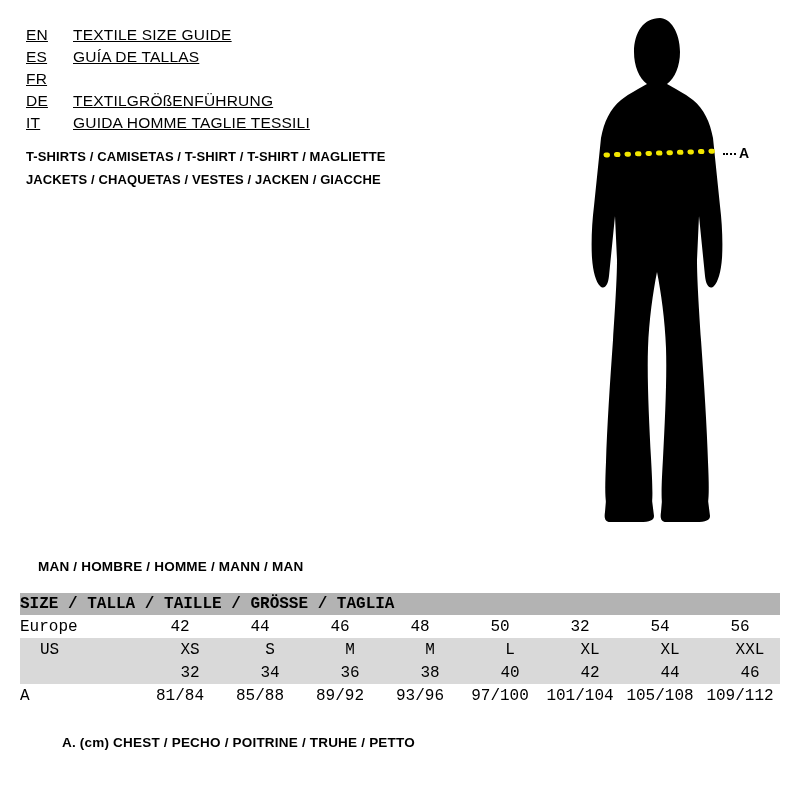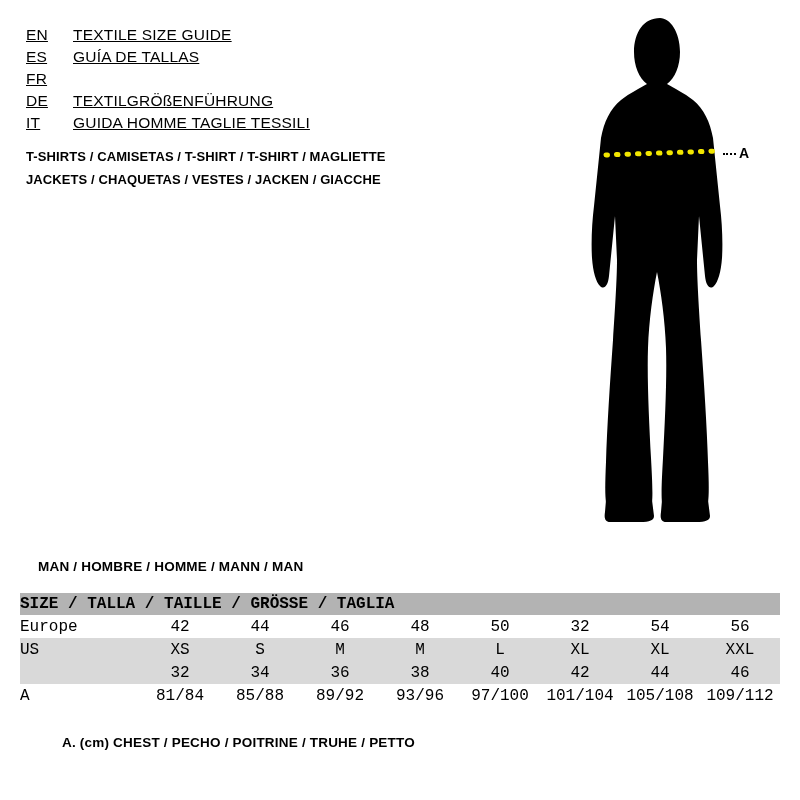--- a/index.html
+++ b/index.html
@@ -108,20 +108,21 @@
     height: 23px;
     vertical-align: middle;
   }
   #size-table tr.head td {
     background: #b3b3b3;
     font-weight: bold;
     height: 22px;
   }
   #size-table tr.shade td {
     background: #d9d9d9;
+    padding-left: 20px;
   }
   #size-table tr.plain td {
     background: #ffffff;
   }
   .cell-label {
     padding-left: 8px;
     text-align: left;
   }
   .cell-val {
     text-align: center;

